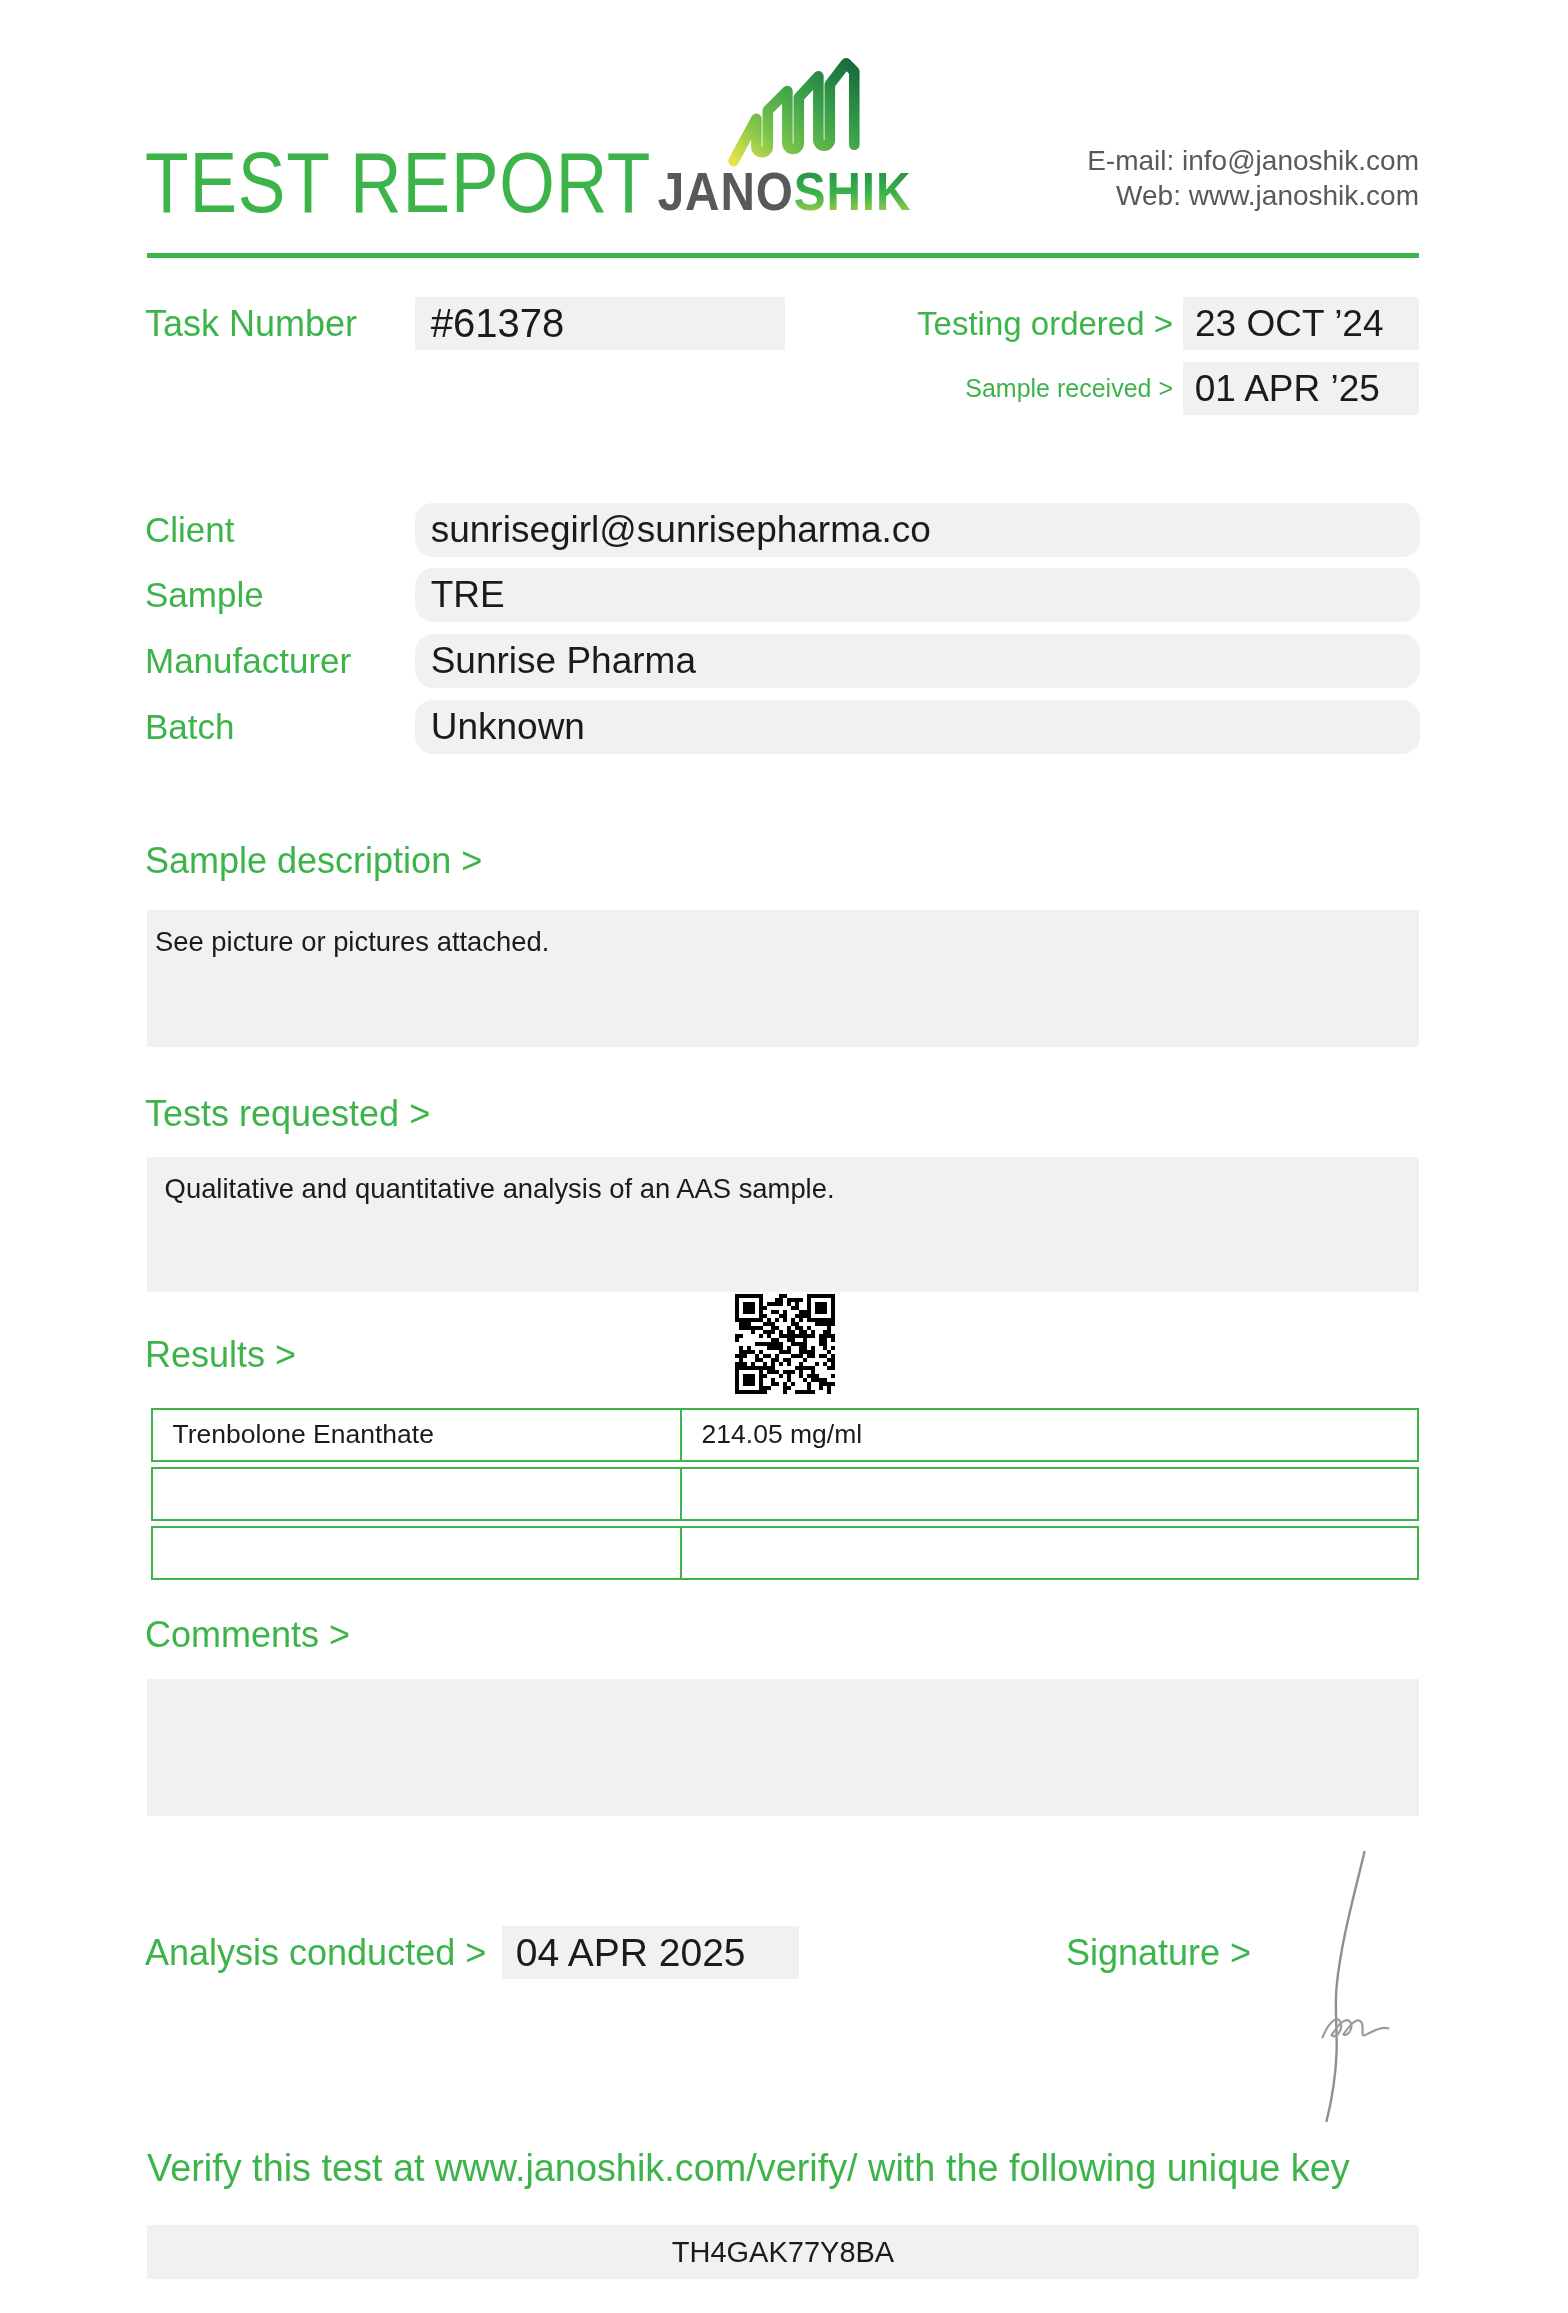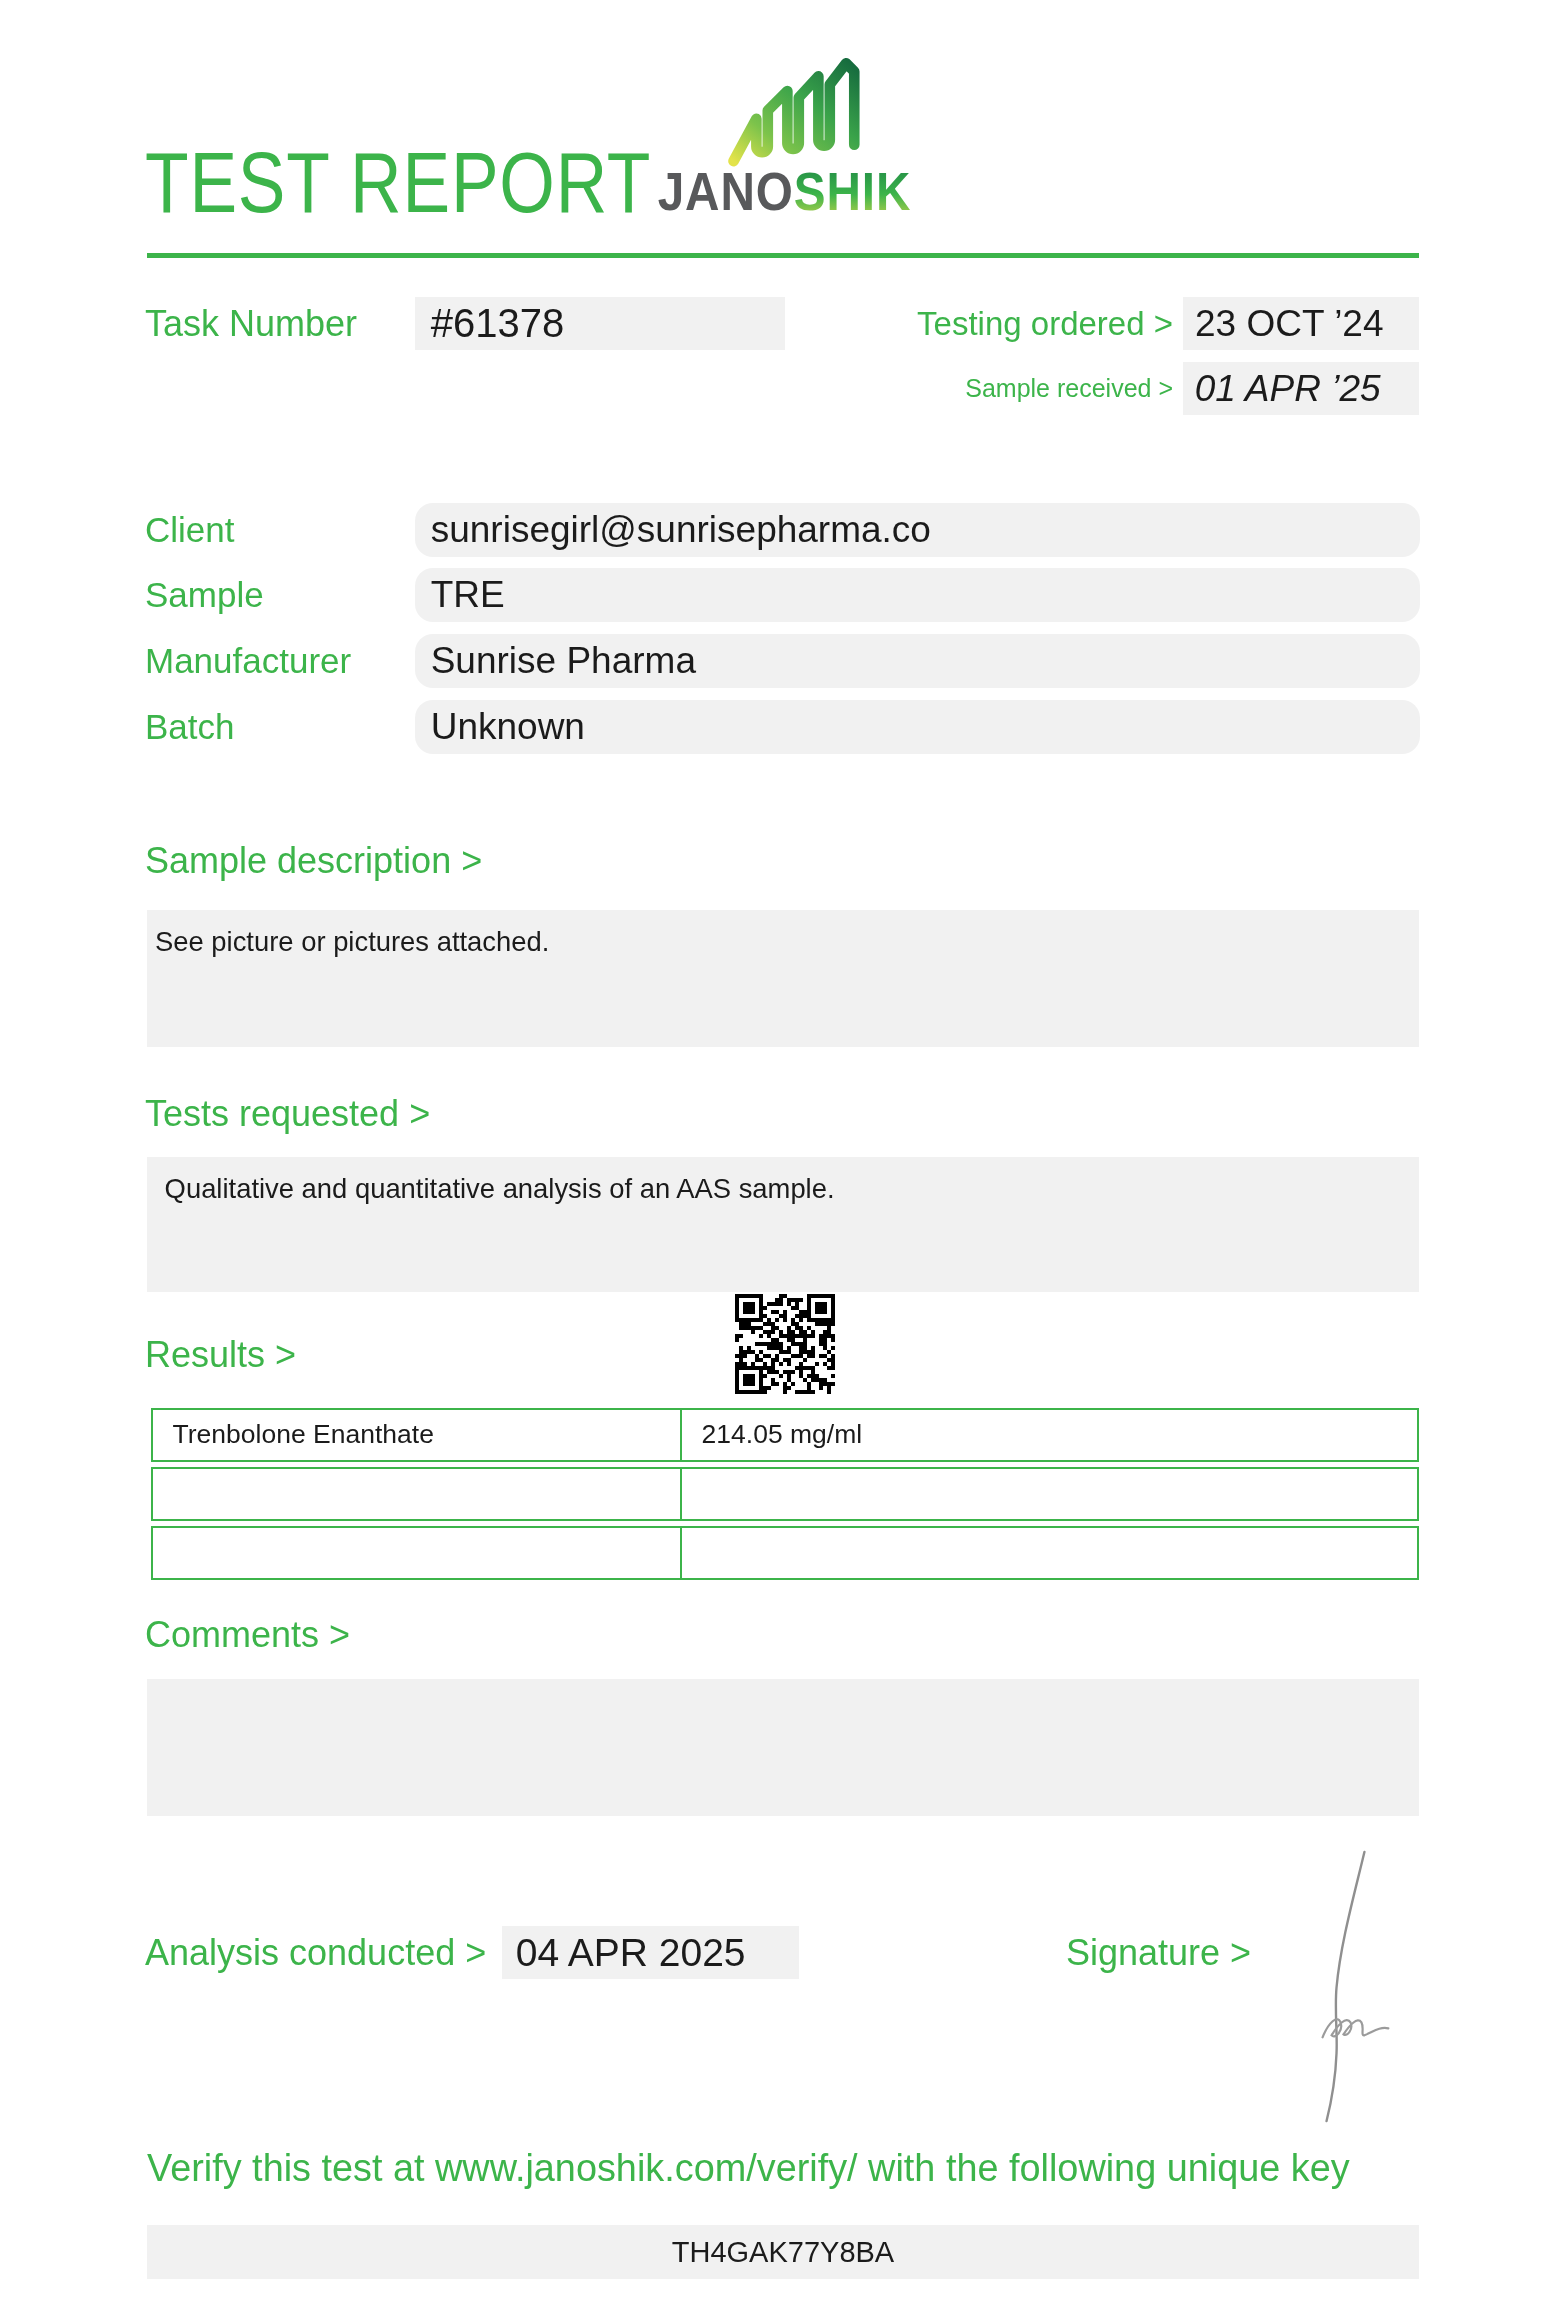--- a/index.html
+++ b/index.html
@@ -45,21 +45,21 @@
 
   .label { color: var(--green, #3cb44a); font-weight: 500; white-space: nowrap; }
   .lh54 { height: 53px; line-height: 53px; }
   .lh55 { height: 54px; line-height: 54px; }
 
   .task-label { left: 145px; top: 297px; font-size: 36px; }
   .task-box { left: 415px; top: 297px; width: 370px; padding-left: 15.7px; font-size: 40px; font-weight: 500; }
   .to-label { top: 297px; right: 395px; font-size: 33px; }
   .to-box { left: 1183px; top: 297px; width: 236px; padding-left: 12px; font-size: 37px; font-weight: 500; }
   .sr-label { top: 362px; right: 395px; font-size: 25px; }
-  .sr-box { left: 1183px; top: 362px; width: 236px; padding-left: 11.8px; font-size: 37px; font-weight: 500; font-style: italic; }
+  .sr-box { left: 1183px; top: 362px; width: 236px; padding-left: 11.8px; font-size: 37px; font-weight: 500; }
 
   .info-label { left: 145px; font-size: 35px; }
   .info-box { left: 415px; width: 1005px; padding-left: 15.7px; font-size: 37px; font-weight: 500; white-space: nowrap; border-radius: 18px; }
   .r0 { top: 503px; } .r1 { top: 568px; } .r2 { top: 634px; } .r3 { top: 700px; }
 
   .section-label { left: 145px; font-size: 36px; line-height: 1; }
   .content-box {
     left: 147px; width: 1272px; height: 137px;
     padding: 13.7px 17.6px; font-size: 27.4px; font-weight: 500; line-height: 1.35;
   }
@@ -116,20 +116,24 @@
         <stop offset="100%" stop-color="#156a3e"></stop>
       </linearGradient>
     </defs>
     <path d="M 8 124 L 36 72 L 36 106 A 7 7 0 0 0 50 106 L 50 62 L 74 38 L 74 102 A 7 7 0 0 0 88 102 L 88 46 L 112 20 L 112 98 A 7 7 0 0 0 126 98 L 126 30 L 146 4 L 156 14 L 156 104" stroke="url(#lg)" stroke-width="13" stroke-linecap="round" stroke-linejoin="round"></path>
   </svg>
 
   <div class="abs logo-text">
     <span class="primary">JANO</span><span class="accent">SHIK</span>
   </div>
 
+  <div class="abs contact">
+    <div>E-mail: info@janoshik.com</div>
+    <div>Web: www.janoshik.com</div>
+  </div>
 
   <div class="abs rule"></div>
 
   <div class="abs label task-label lh54">Task Number</div>
   <div class="abs graybox task-box lh54">#61378</div>
   <div class="abs label to-label lh54">Testing ordered  &gt;</div>
   <div class="abs graybox to-box lh54">23 OCT ’24</div>
   <div class="abs label sr-label lh54">Sample received &gt;</div>
   <div class="abs graybox sr-box lh54">01 APR ’25</div>
 

